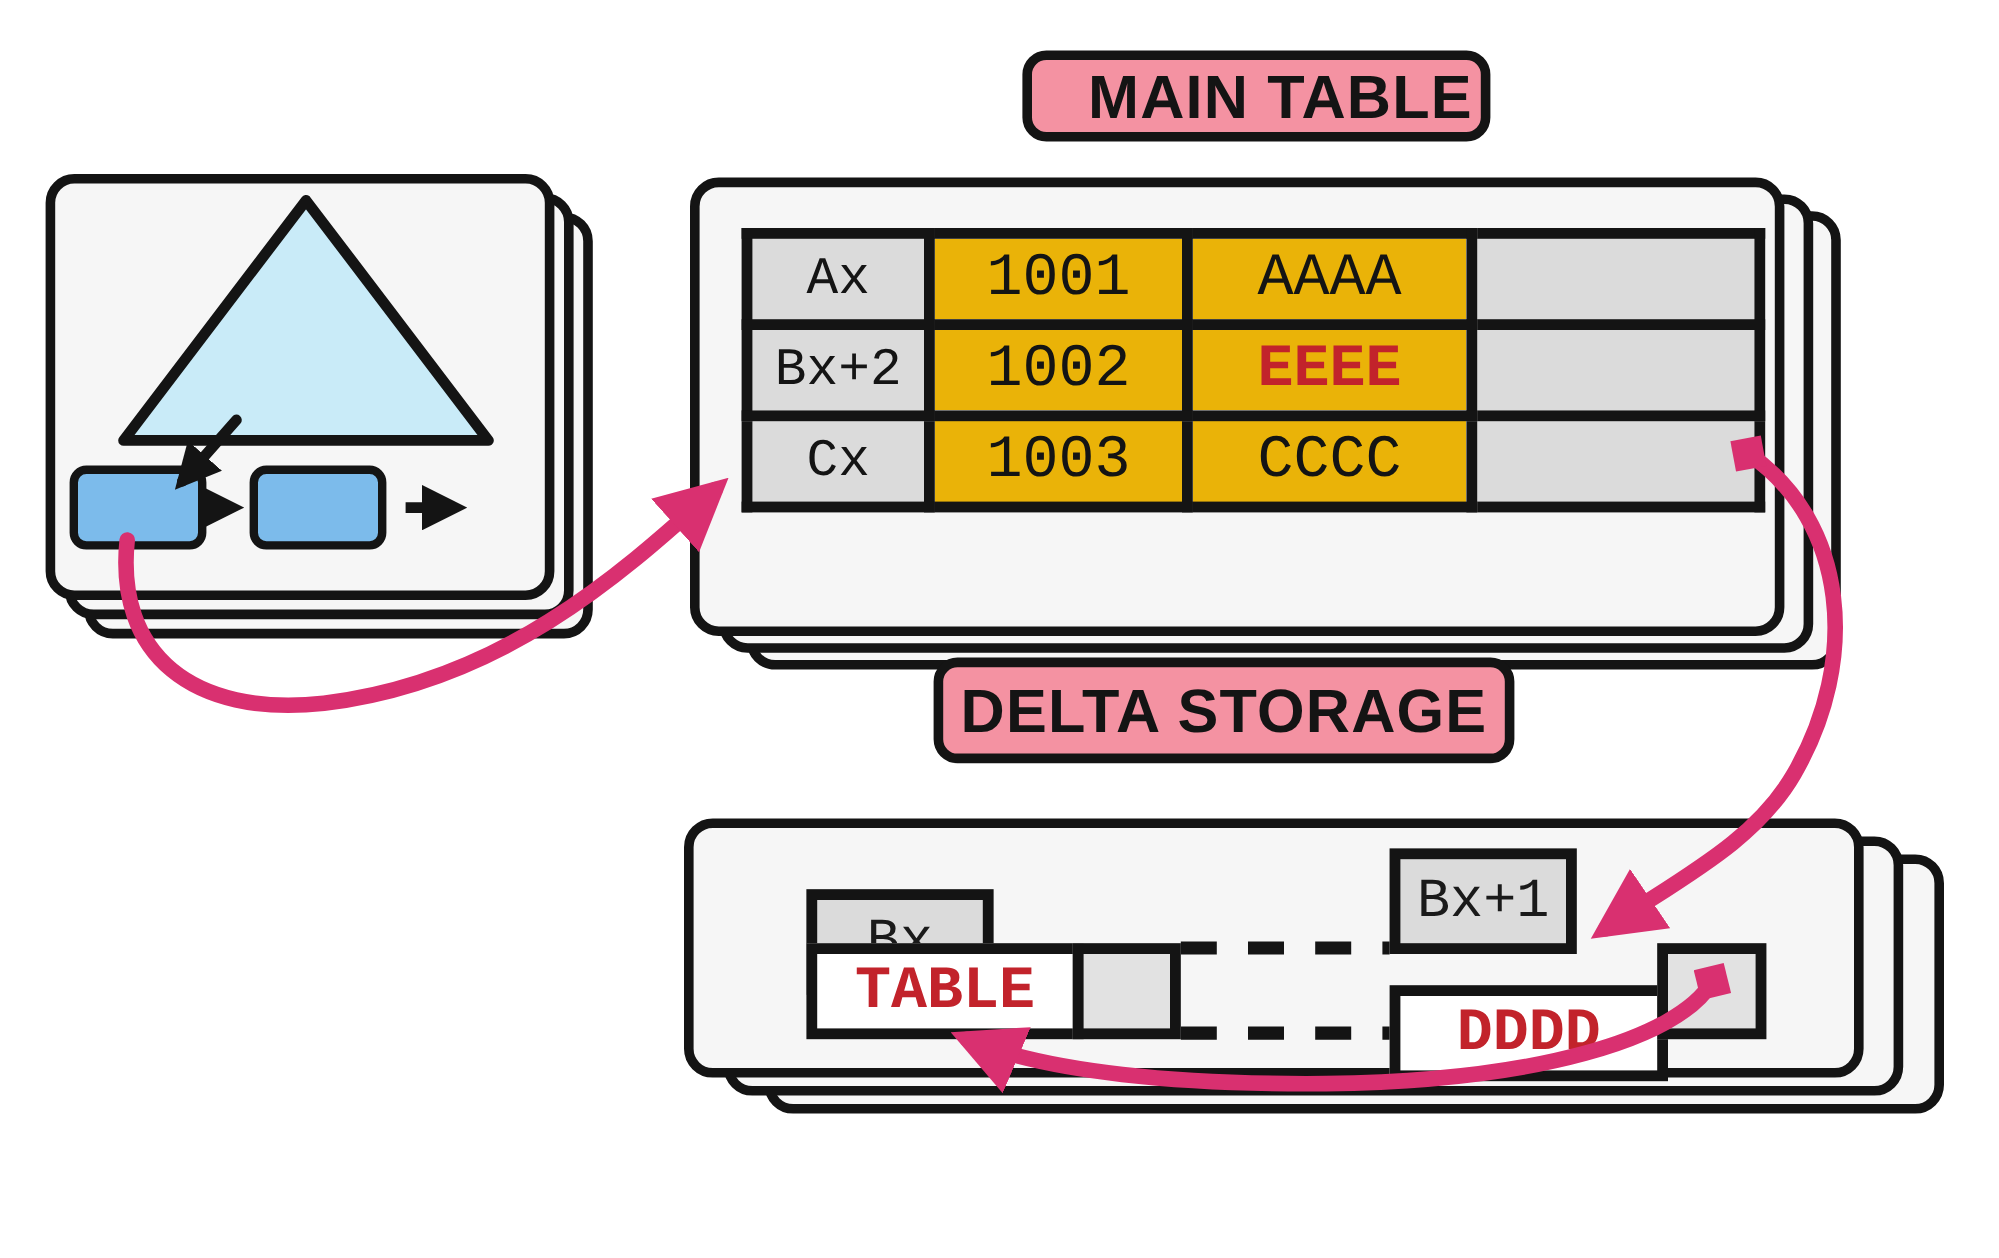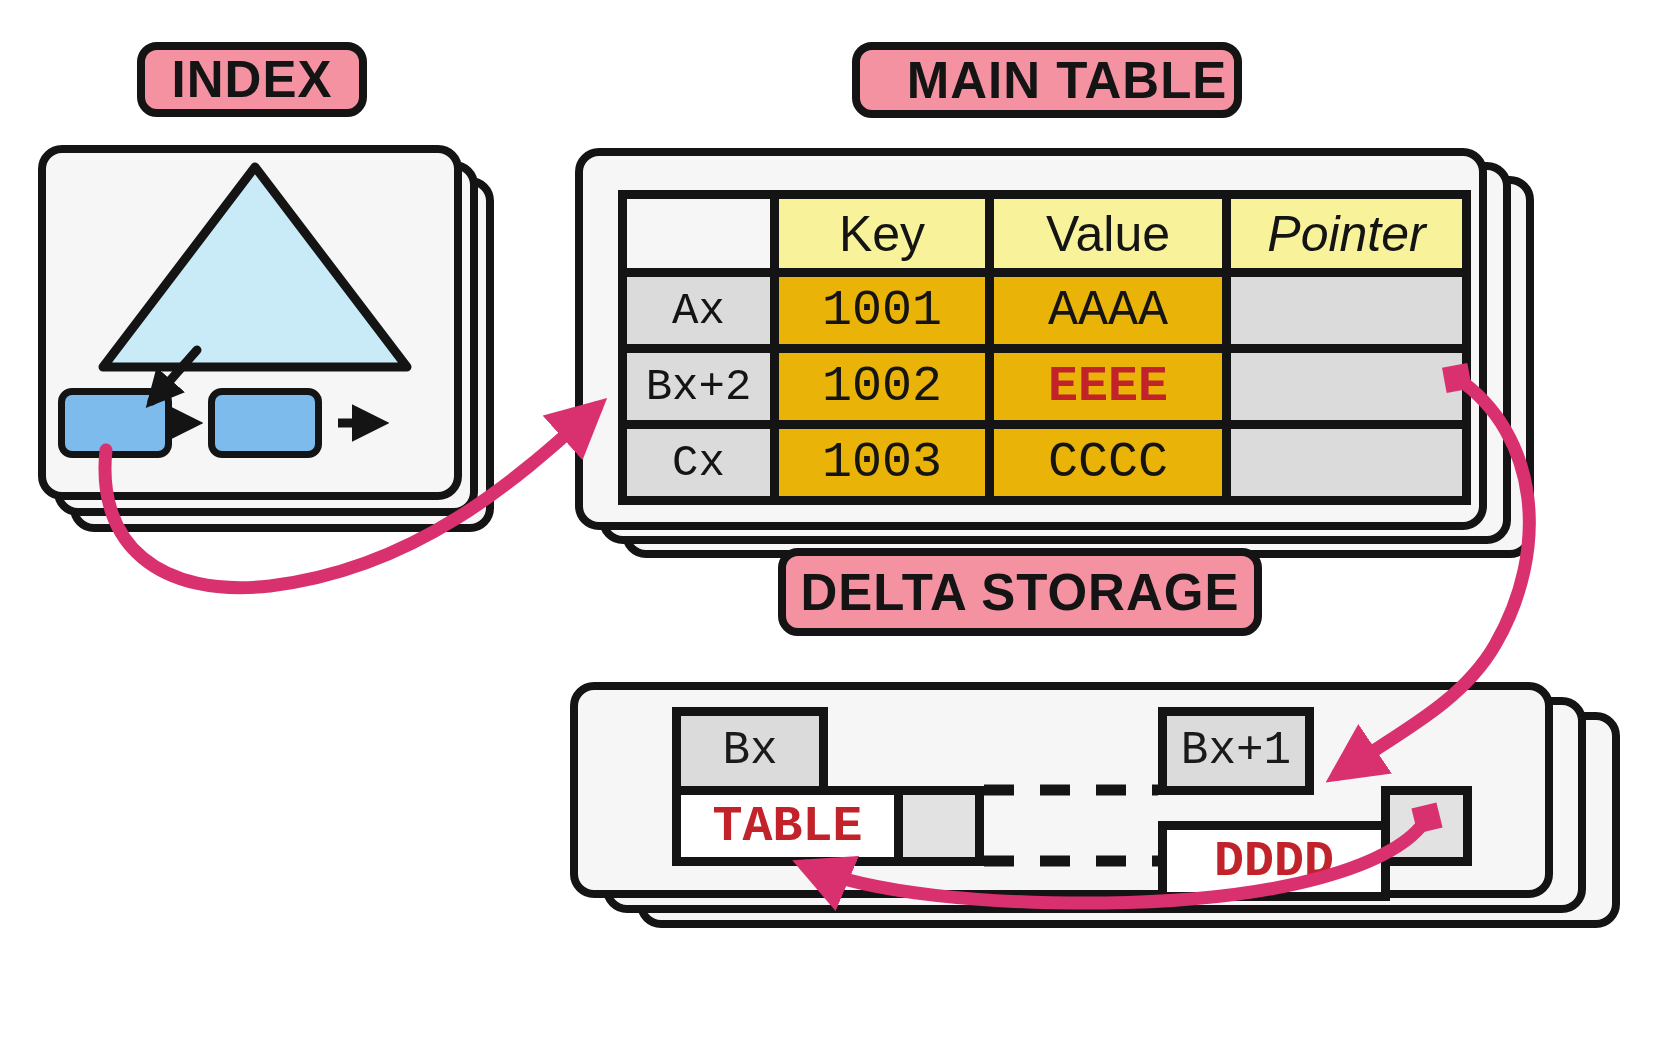--- a/index.html
+++ b/index.html
@@ -68,43 +68,36 @@
   svg.overlay{position:absolute;left:0;top:0;z-index:50;pointer-events:none;}
 </style>
 </head>
 <body>
 
 <div class="canvas">
 
   <div class="panel-stack" style="left:70px;top:177px;width:424px;height:355px;"></div>
   <div class="panel-stack" style="left:54px;top:161px;width:424px;height:355px;"></div>
   <div class="panel" style="left:38px;top:145px;width:424px;height:355px;"></div>
-  <div class="badge" style="left:137px;top:42px;width:230px;height:75px;">INDEX</div>
   <div class="node" style="left:58px;top:388px;width:114px;height:70px;"></div>
   <div class="node" style="left:208px;top:388px;width:114px;height:70px;"></div>
 
   <div class="panel-stack" style="left:622px;top:176px;width:912px;height:382px;"></div>
   <div class="panel-stack" style="left:599px;top:162px;width:912px;height:382px;"></div>
   <div class="panel" style="left:575px;top:148px;width:912px;height:382px;"></div>
   <div class="badge" style="left:852px;top:42px;width:390px;height:76px;padding-left:40px;">MAIN TABLE</div>
 
   <table class="main-table">
     <colgroup>
       <col style="width:152px">
         <col style="width:215px">
         <col style="width:237px">
         <col style="width:240px">
     </colgroup>
     <tbody>
-        <tr style="height:78px">
-      <td class="corner"></td>
-      <th class="hdr">Key</th>
-      <th class="hdr">Value</th>
-      <th class="hdr italic">Pointer</th>
-    </tr>
     <tr style="height:76px">
       <td class="rlabel">Ax</td>
       <td class="cell">1001</td>
       <td class="cell">AAAA</td>
       <td class="pcell"></td>
     </tr>
     <tr style="height:76px">
       <td class="rlabel">Bx+2</td>
       <td class="cell">1002</td>
       <td class="cell red">EEEE</td>
@@ -117,21 +110,21 @@
       <td class="pcell"></td>
     </tr>
   </tbody>
     </table>
 
   <div class="panel-stack" style="left:637px;top:712px;width:983px;height:216px;"></div>
   <div class="panel-stack" style="left:603px;top:697px;width:983px;height:216px;"></div>
   <div class="panel" style="left:570px;top:682px;width:983px;height:216px;"></div>
   <div class="badge" style="left:778px;top:548px;width:484px;height:88px;">DELTA STORAGE</div>
 
-  <div class="dbox dtab" style="left:672px;top:707px;width:156px;height:88px;">Bx</div>
+  <div class="dbox dtab" style="left:672px;top:741px;width:156px;height:88px;">Bx</div>
   <div class="dbox dval" style="left:672px;top:786px;width:231px;height:80px;">TABLE</div>
   <div class="dbox dfill" style="left:894px;top:786px;width:90px;height:80px;"></div>
 
   <div class="dbox dtab" style="left:1158px;top:707px;width:156px;height:88px;">Bx+1</div>
   <div class="dbox dval" style="left:1158px;top:786px;width:232px;height:80px;margin-top:35px;">DDDD</div>
   <div class="dbox dfill" style="left:1381px;top:786px;width:91px;height:80px;"></div>
 
 
   <svg class="overlay" width="1666" height="1048" viewBox="0 0 1666 1048">
     <defs>

